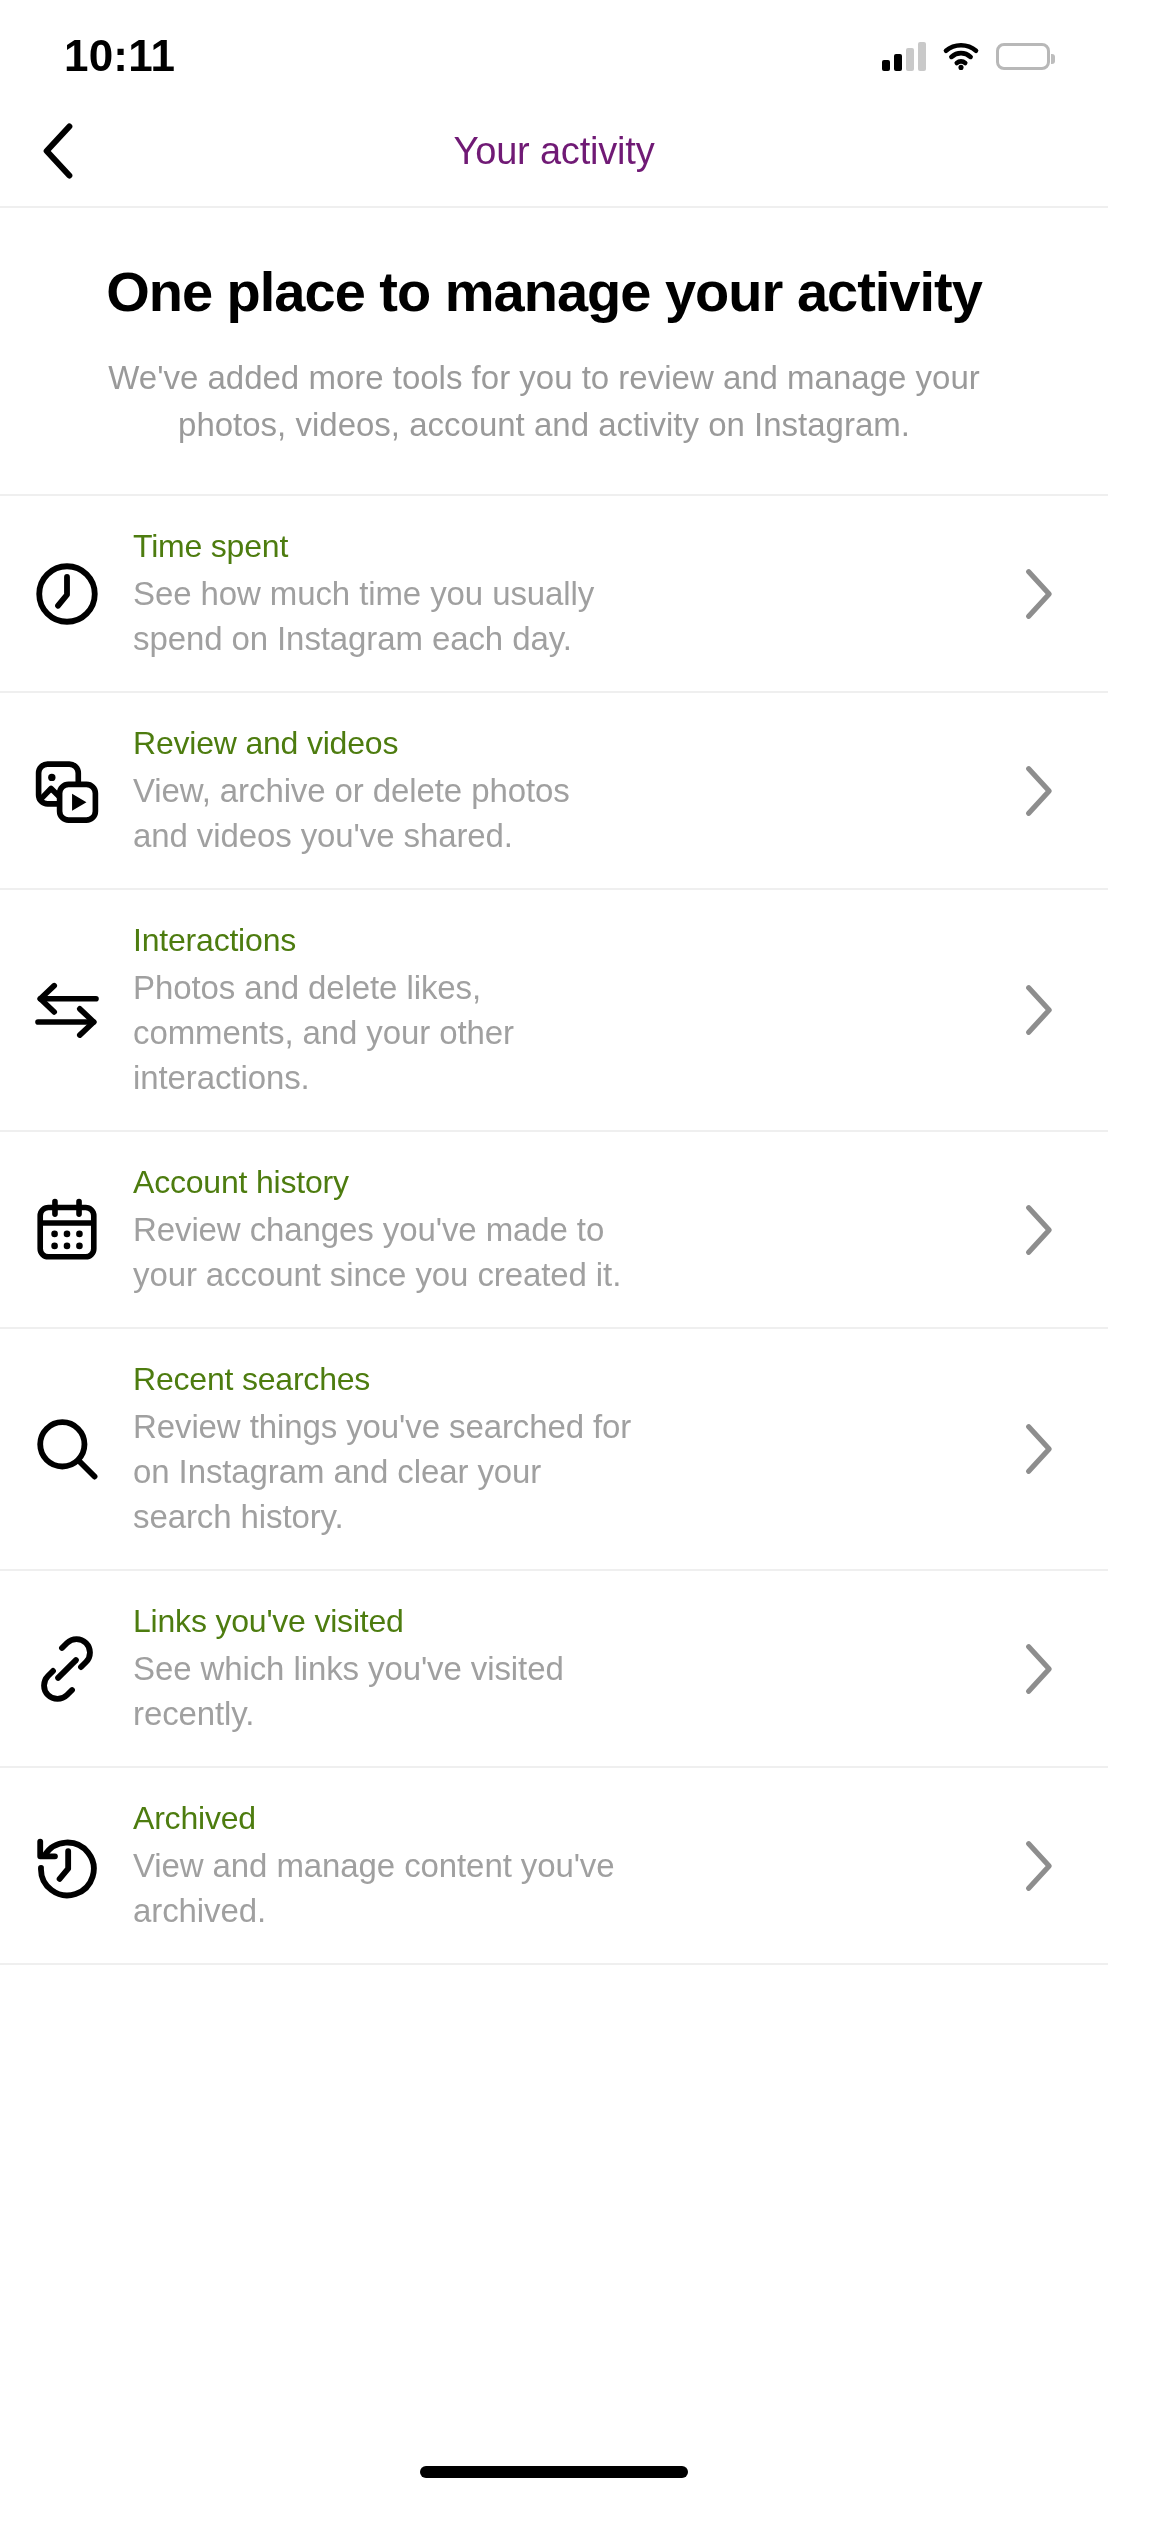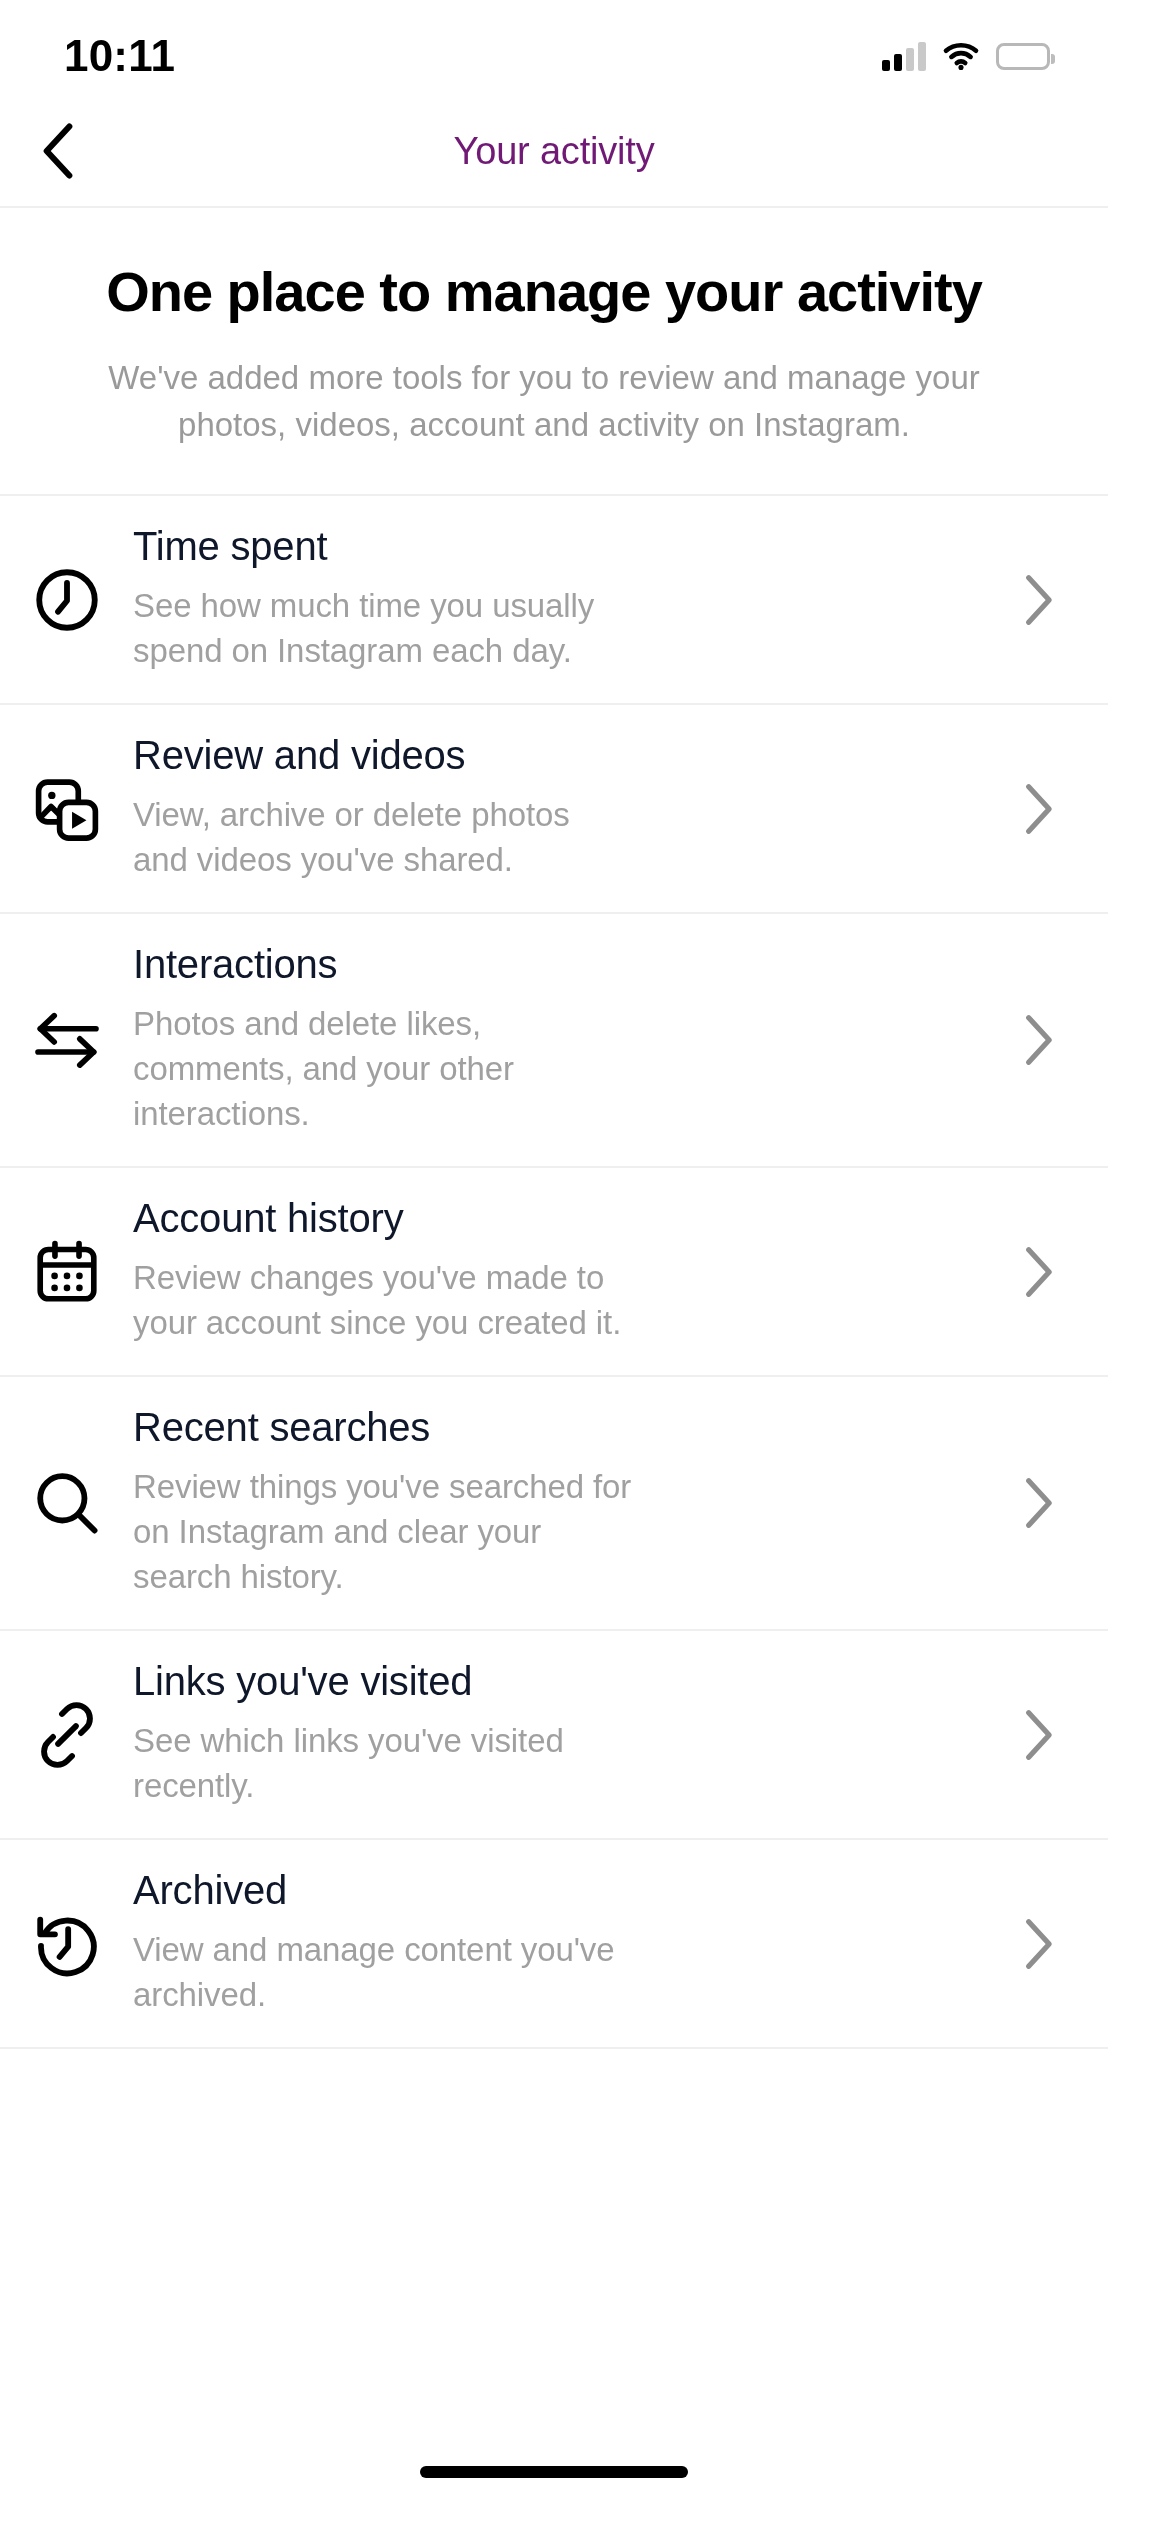--- a/index.html
+++ b/index.html
@@ -159,28 +159,28 @@
     display: flex;
     align-items: center;
     justify-content: center;
     align-self: center;
   }
   .row-body {
     flex: 1 1 auto;
     padding: 28px 0 30px 0;
   }
   .row-title {
-    font-size: 40px;
+    font-size: 32px;
     line-height: 45px;
-    color: #0f172a;
+    color: #4d7c0f;
     font-weight: 400;
     letter-spacing: -0.2px;
   }
   .row-desc {
-    margin-top: 14px;
+    margin-top: 2px;
     font-size: 33px;
     line-height: 45px;
     color: #a0a0a0;
     font-weight: 400;
     max-width: 500px;
     letter-spacing: -0.1px;
   }
   .row-chevron {
     flex: 0 0 60px;
     display: flex;

